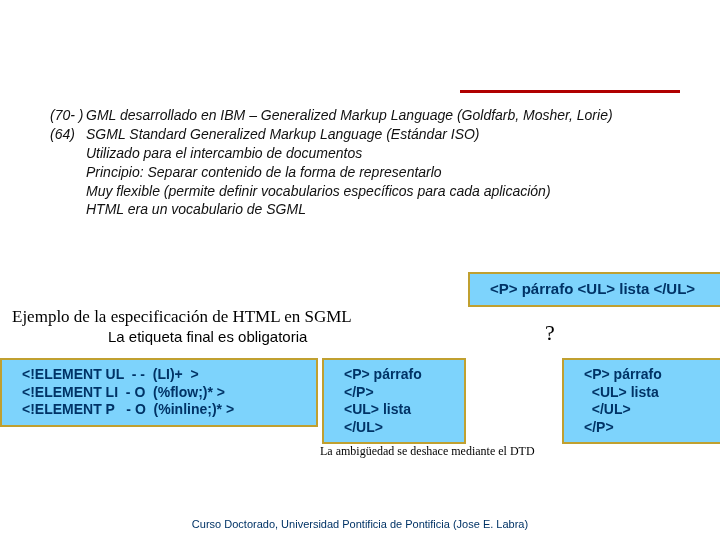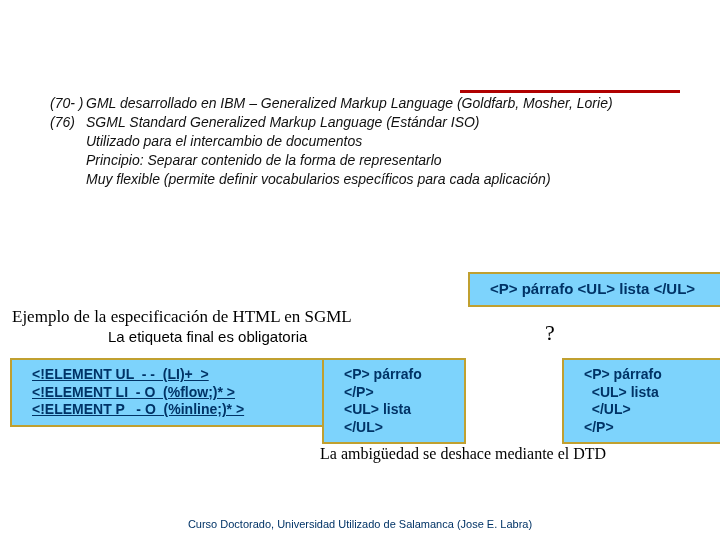--- a/index.html
+++ b/index.html
@@ -31,21 +31,21 @@
   .title-underline {
     position: absolute;
     top: 90px;
     right: 40px;
     width: 220px;
     height: 3px;
     background: #b00000;
   }
   .body {
     position: absolute;
-    top: 94px;
+    top: 106px;
     left: 50px;
     width: 630px;
     font-family: Arial, Helvetica, sans-serif;
     font-size: 14px;
     font-style: italic;
     line-height: 1.35;
     color: #111;
   }
   .body .row { display: flex; }
   .body .yr { width: 36px; flex: 0 0 36px; }
@@ -79,25 +79,24 @@
     background: #7dd3fc;
     border: 2px solid #c0a030;
     font-family: "Trebuchet MS", Verdana, sans-serif;
     font-size: 14px;
     padding: 6px 20px;
     white-space: pre;
     line-height: 1.25;
   }
   .box-dtd {
     top: 358px;
-    left: 10px;
+    left: 0;
     width: 274px;
     color: #003366;
     font-weight: bold;
-    text-decoration: underline;
   }
   .box-ex1 {
     top: 272px;
     left: 468px;
     width: 230px;
     color: #003366;
     font-weight: bold;
     font-size: 15px;
   }
   .box-ex2 {
@@ -119,21 +118,21 @@
     top: 320px;
     left: 545px;
     font-family: Georgia, serif;
     font-size: 22px;
   }
   .ambig {
     position: absolute;
     top: 444px;
     left: 320px;
     font-family: Georgia, serif;
-    font-size: 16px;
+    font-size: 12px;
     line-height: 1.25;
     width: 400px;
   }
   .footer {
     position: absolute;
     bottom: 10px;
     left: 0;
     width: 720px;
     text-align: center;
     font-family: Arial, sans-serif;
@@ -147,26 +146,27 @@
 <div class="slide">
 
   <div class="title-underline"></div>
 
   <div class="body">
     <div class="row">
       <div class="yr">(70- )</div>
       <div class="txt">GML desarrollado en IBM – Generalized Markup Language (Goldfarb, Mosher, Lorie)</div>
     </div>
     <div class="row">
-      <div class="yr">(76)</div>
+      <div class="yr">(64)</div>
       <div class="txt">SGML Standard Generalized Markup Language (Estándar ISO)</div>
     </div>
     <div class="indent">Utilizado para el intercambio de documentos</div>
     <div class="indent">Principio: Separar contenido de la forma de representarlo</div>
     <div class="indent">Muy flexible (permite definir vocabularios específicos para cada aplicación)</div>
+    <div class="indent">HTML era un vocabulario de SGML</div>
   </div>
 
   <div class="example-label">Ejemplo de la especificación de HTML en SGML</div>
   <div class="tag-required">La etiqueta final es obligatoria</div>
 
   <div class="box box-dtd">&lt;!ELEMENT UL  - -  (LI)+  &gt;
 &lt;!ELEMENT LI  - O  (%flow;)* &gt;
 &lt;!ELEMENT P   - O  (%inline;)* &gt;</div>
 
 
@@ -178,14 +178,14 @@
 &lt;/UL&gt;</div>
   <div class="box box-ex3">&lt;P&gt; párrafo
   &lt;UL&gt; lista
   &lt;/UL&gt;
 &lt;/P&gt;</div>
 
   <div class="ambig">
     <div>La ambigüedad se deshace mediante el DTD</div>
   </div>
 
-  <div class="footer">Curso Doctorado, Universidad Utilizado de Salamanca (Jose E. Labra)</div>
+  <div class="footer">Curso Doctorado, Universidad Pontificia de Pontificia (Jose E. Labra)</div>
 </div>
 
 </body></html>

